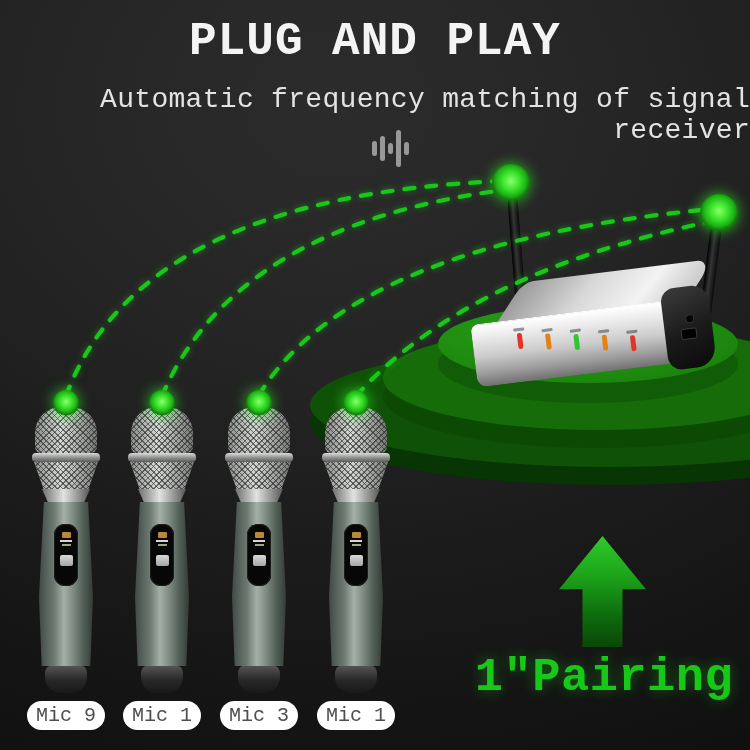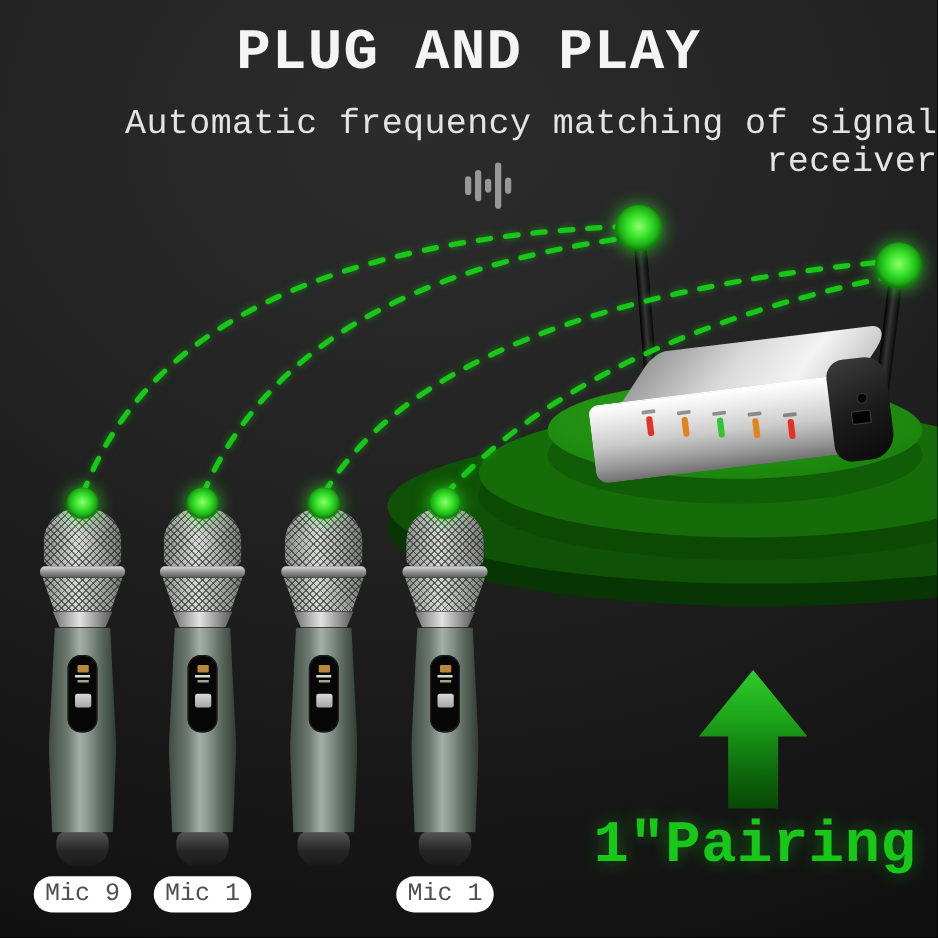--- a/index.html
+++ b/index.html
@@ -238,20 +238,23 @@
     </div>
     <div class="mic-base"></div>
   </div>
 
   <div class="pill p1">
       <span>Mic 9</span>
     </div>
   <div class="pill p2">
       <span>Mic 1</span>
     </div>
+  <div class="pill p3">
+      <span>Mic 3</span>
+    </div>
   <div class="pill p4">
       <span>Mic 1</span>
     </div>
 
   <div class="arrow"></div>
   <div class="pairing">1"Pairing</div>
 
 </div>
 
 </body></html>

